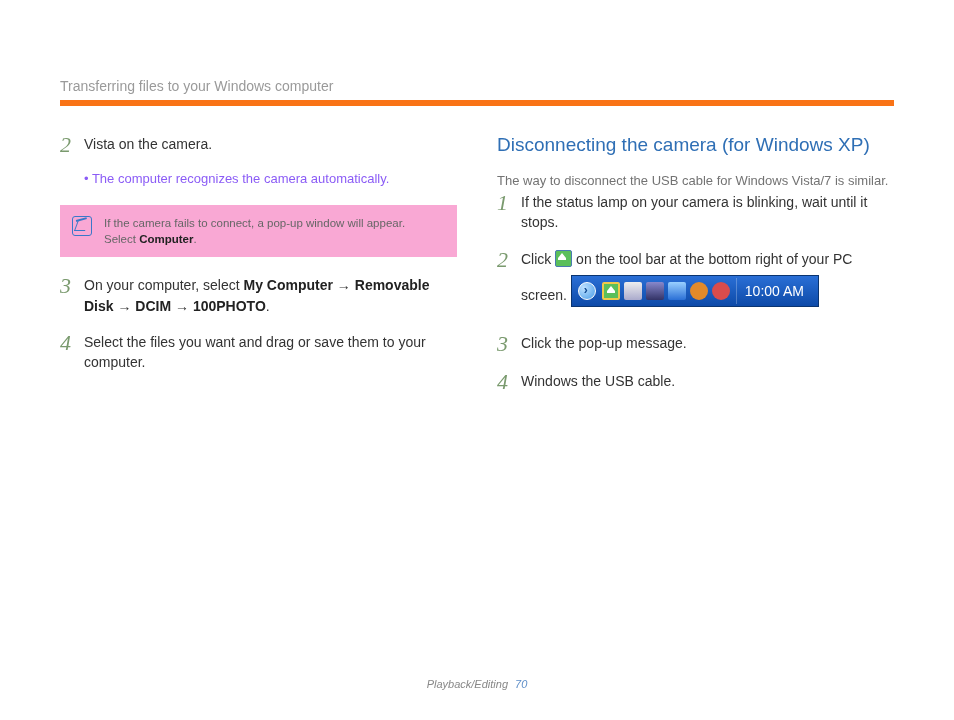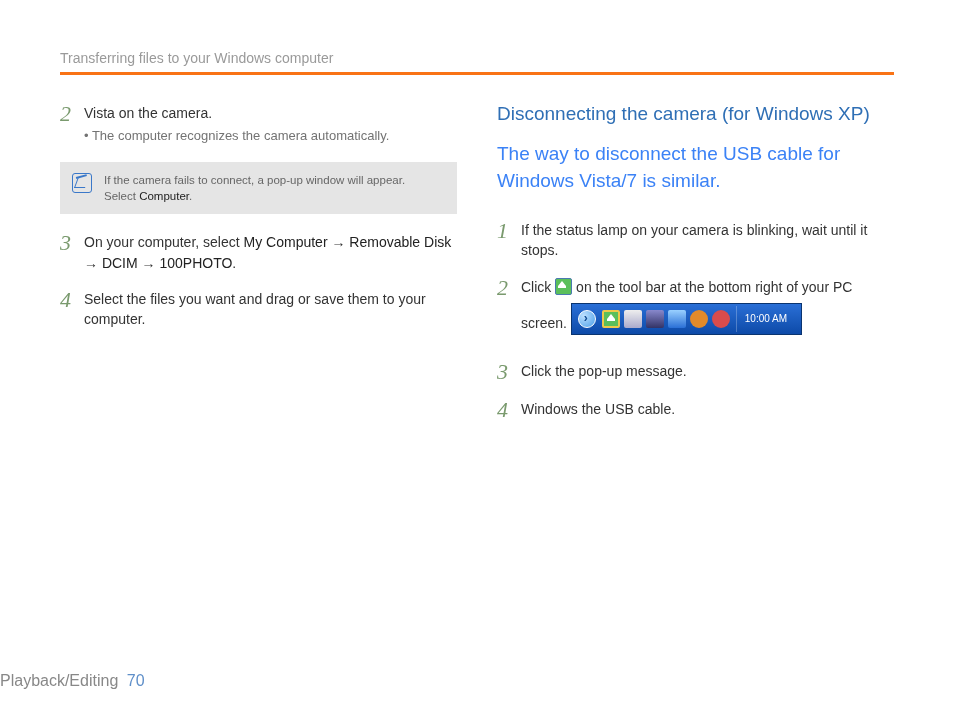--- a/index.html
+++ b/index.html
@@ -14,24 +14,25 @@
     position: relative;
   }
   .page {
     padding: 50px 60px 30px 60px;
     box-sizing: border-box;
     height: 100%;
   }
   .header-line {
     font-size: 14px;
     color: #9a9a9a;
-    border-bottom: 3px solid #f97316;
+    border-bottom: 6px solid #f97316;
     padding-bottom: 6px;
     margin-bottom: 28px;
     font-weight: 300;
+    margin-top: 28px;
   }
   .columns {
     display: flex;
     gap: 40px;
   }
   .col {
     flex: 1;
     min-width: 0;
   }
   .step {
@@ -48,26 +49,26 @@
     font-size: 22px;
     color: #7a9a6e;
     line-height: 1;
     min-width: 14px;
     font-weight: 400;
   }
   .step-body {
     flex: 1;
   }
   .bullet-line {
-    margin-top: 4px;
+    margin-top: 16px;
     font-size: 13px;
-    color: #737373;
+    color: #8b5cf6;
   }
   .note-box {
-    background: #e5e5e5;
+    background: #f9a8d4;
     display: flex;
     align-items: flex-start;
     gap: 12px;
     padding: 10px 12px;
     margin: 10px 0 18px 0;
     font-size: 11.5px;
     color: #666;
     line-height: 1.4;
   }
   .note-icon {
@@ -99,23 +100,23 @@
     transform: rotate(-15deg);
     transform-origin: left center;
   }
   .section-title {
     color: #2f6fb5;
     font-size: 19px;
     font-weight: 400;
     margin: 0 0 16px 0;
   }
   .section-sub {
-    font-size: 19px;
-    color: #3b82f6;
-    margin-bottom: 26px;
+    font-size: 13px;
+    color: #737373;
+    margin-bottom: 2px;
     line-height: 1.4;
   }
   .taskbar {
     display: inline-flex;
     align-items: center;
     height: 30px;
     background: linear-gradient(#2a6fd6, #0d4aa8);
     border: 1px solid #0a3470;
     margin: 6px 0 10px 0;
   }
@@ -172,21 +173,21 @@
   .tb-icon.vol  { background: #e28a2a; border-radius:50%; }
   .tb-icon.red  { background: #d94c4c; border-radius:50%; }
   .tb-divider {
     width: 1px;
     height: 26px;
     background: rgba(255,255,255,0.25);
     margin: 0 6px 0 4px;
   }
   .tb-time {
     color: #fff;
-    font-size: 10px;
+    font-size: 14px;
     padding: 0 14px 0 2px;
     white-space: nowrap;
   }
   .inline-icon {
     display: inline-block;
     width: 15px;
     height: 15px;
     background: #5bbf5b;
     border: 1.5px solid #4a7ab0;
     border-radius: 2px;
@@ -206,28 +207,30 @@
     left:2px; top:2px;
     border-left:4px solid transparent;
     border-right:4px solid transparent;
     border-bottom:5px solid #fff;
   }
   .footer {
     position: absolute;
     bottom: 30px;
     left: 0;
     right: 0;
-    font-size: 16px;
+    text-align: center;
+    font-size: 11px;
     color: #888;
+    font-style: italic;
   }
   .footer .pg {
     color: #5f8fc9;
     margin-left: 4px;
   }
-  b { font-weight: 400; color:#222;}
+  b { font-weight: 700; color:#222;}
 </style>
 </head>
 <body>
 
 <div class="page">
   <div class="header-line">Transferring files to your Windows computer</div>
 
   <div class="columns">
 
     <div class="col">

